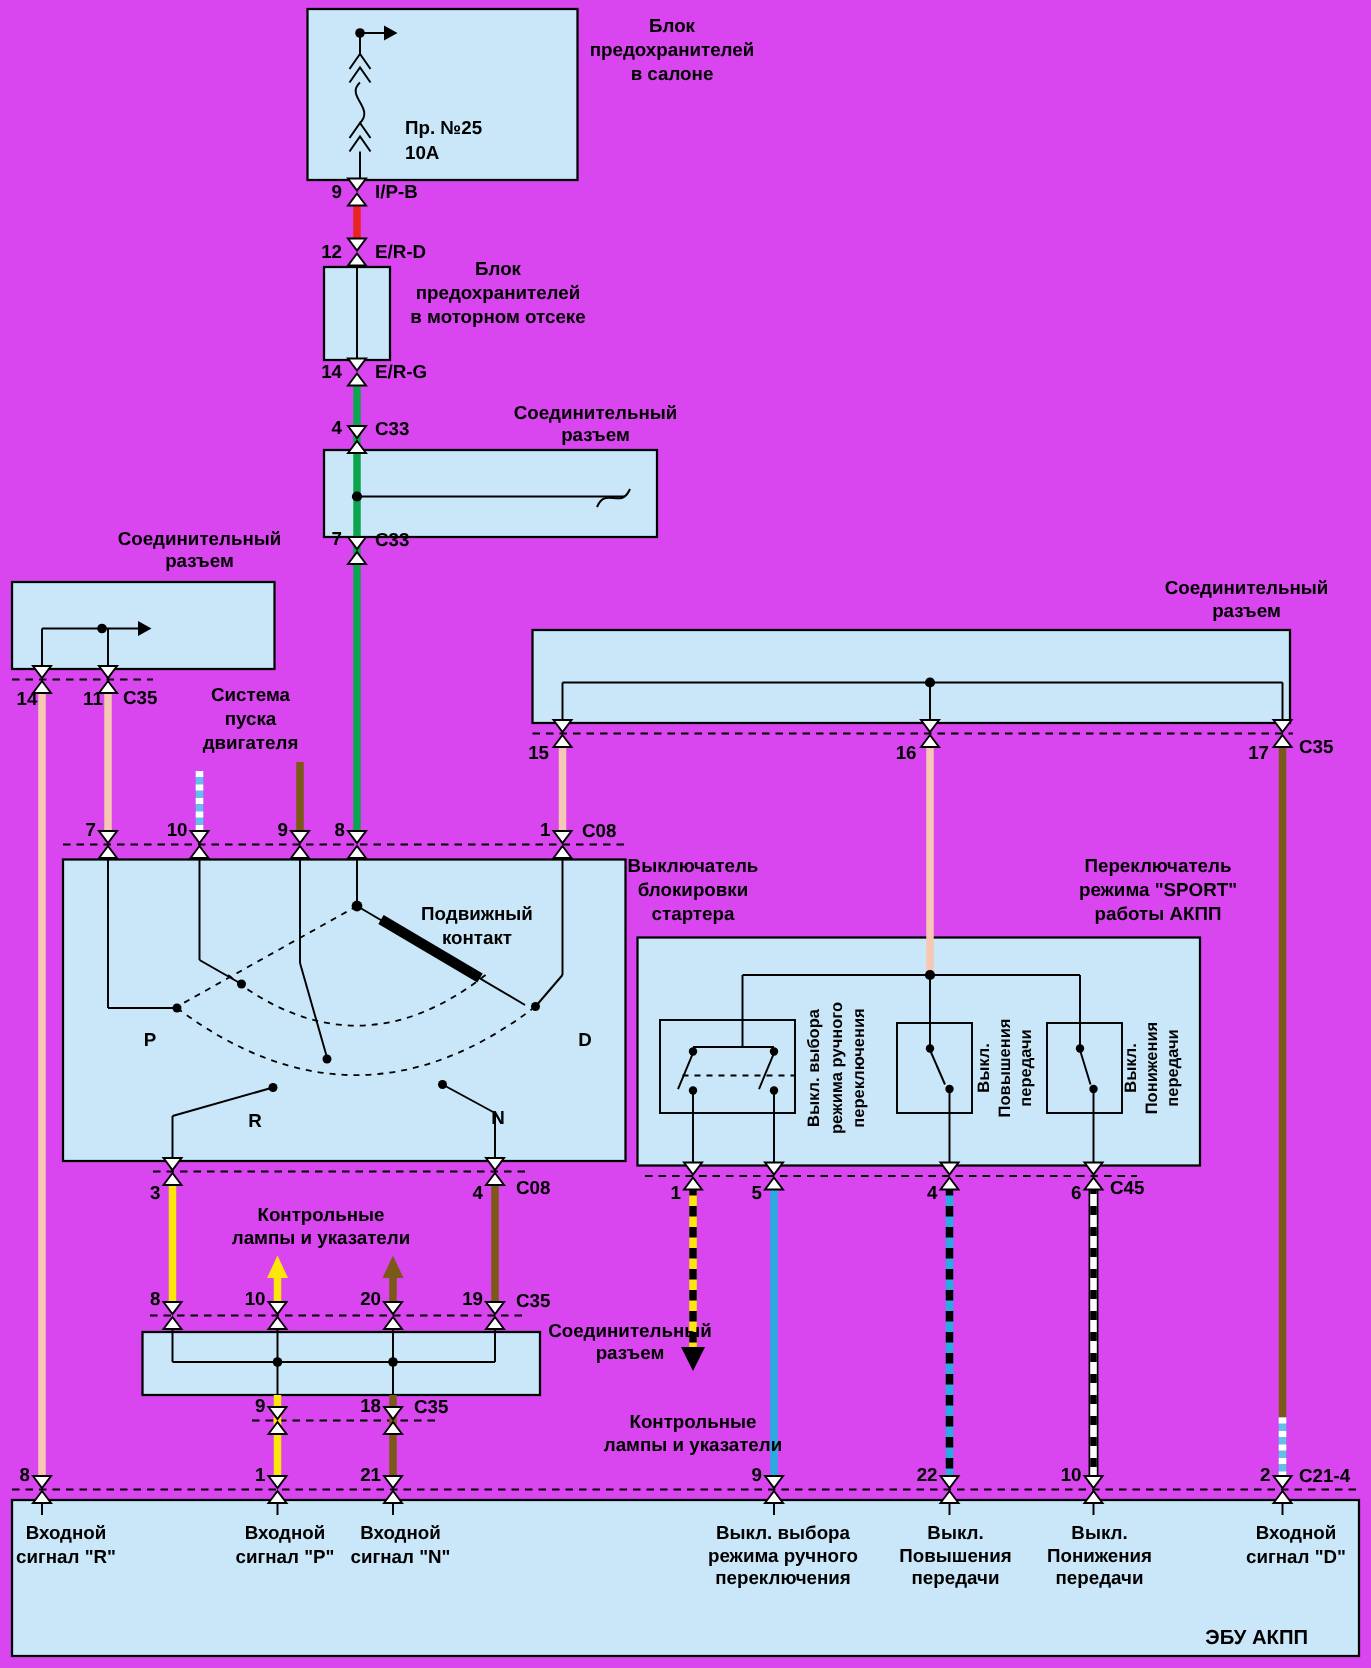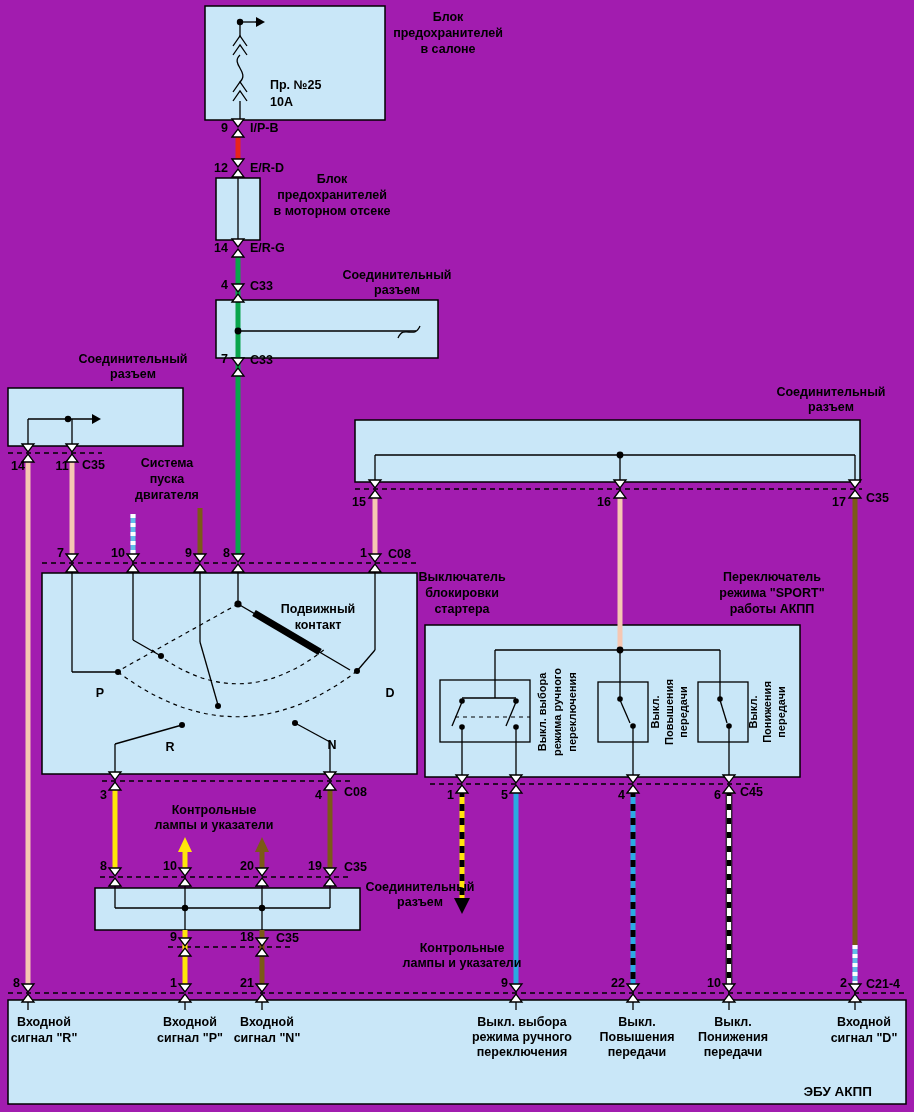--- a/index.html
+++ b/index.html
@@ -1,16 +1,16 @@
 <!DOCTYPE html>
 <html><head>
 <meta charset="utf-8">
 <style>
   html,body { margin:0; padding:0; background:#ffffff; }
-  .stage { position:relative; width:914px; height:1112px; background:#a21caf; }
+  .stage { position:relative; width:914px; height:1112px; background:#d946ef; }
   svg { display:block; }
   .box { fill:#c9e7f8; stroke:#000; stroke-width:1.5; }
   .subbox { fill:none; stroke:#000; stroke-width:1.3; }
   .bk { stroke:#000; stroke-width:1.3; fill:none; }
   .thick { stroke:#000; stroke-width:7; fill:none; }
   .dash { stroke:#000; stroke-width:1.4; fill:none; stroke-dasharray:5 4; }
   .fan { stroke:#000; stroke-width:1.2; fill:none; stroke-dasharray:4 4; }
   .w5 { stroke-width:5; fill:none; }
   .ovW { stroke:#fff; stroke-width:5; stroke-dasharray:4 5; fill:none; }
   .ovB { stroke:#000; stroke-width:5; stroke-dasharray:7 7; fill:none; }

